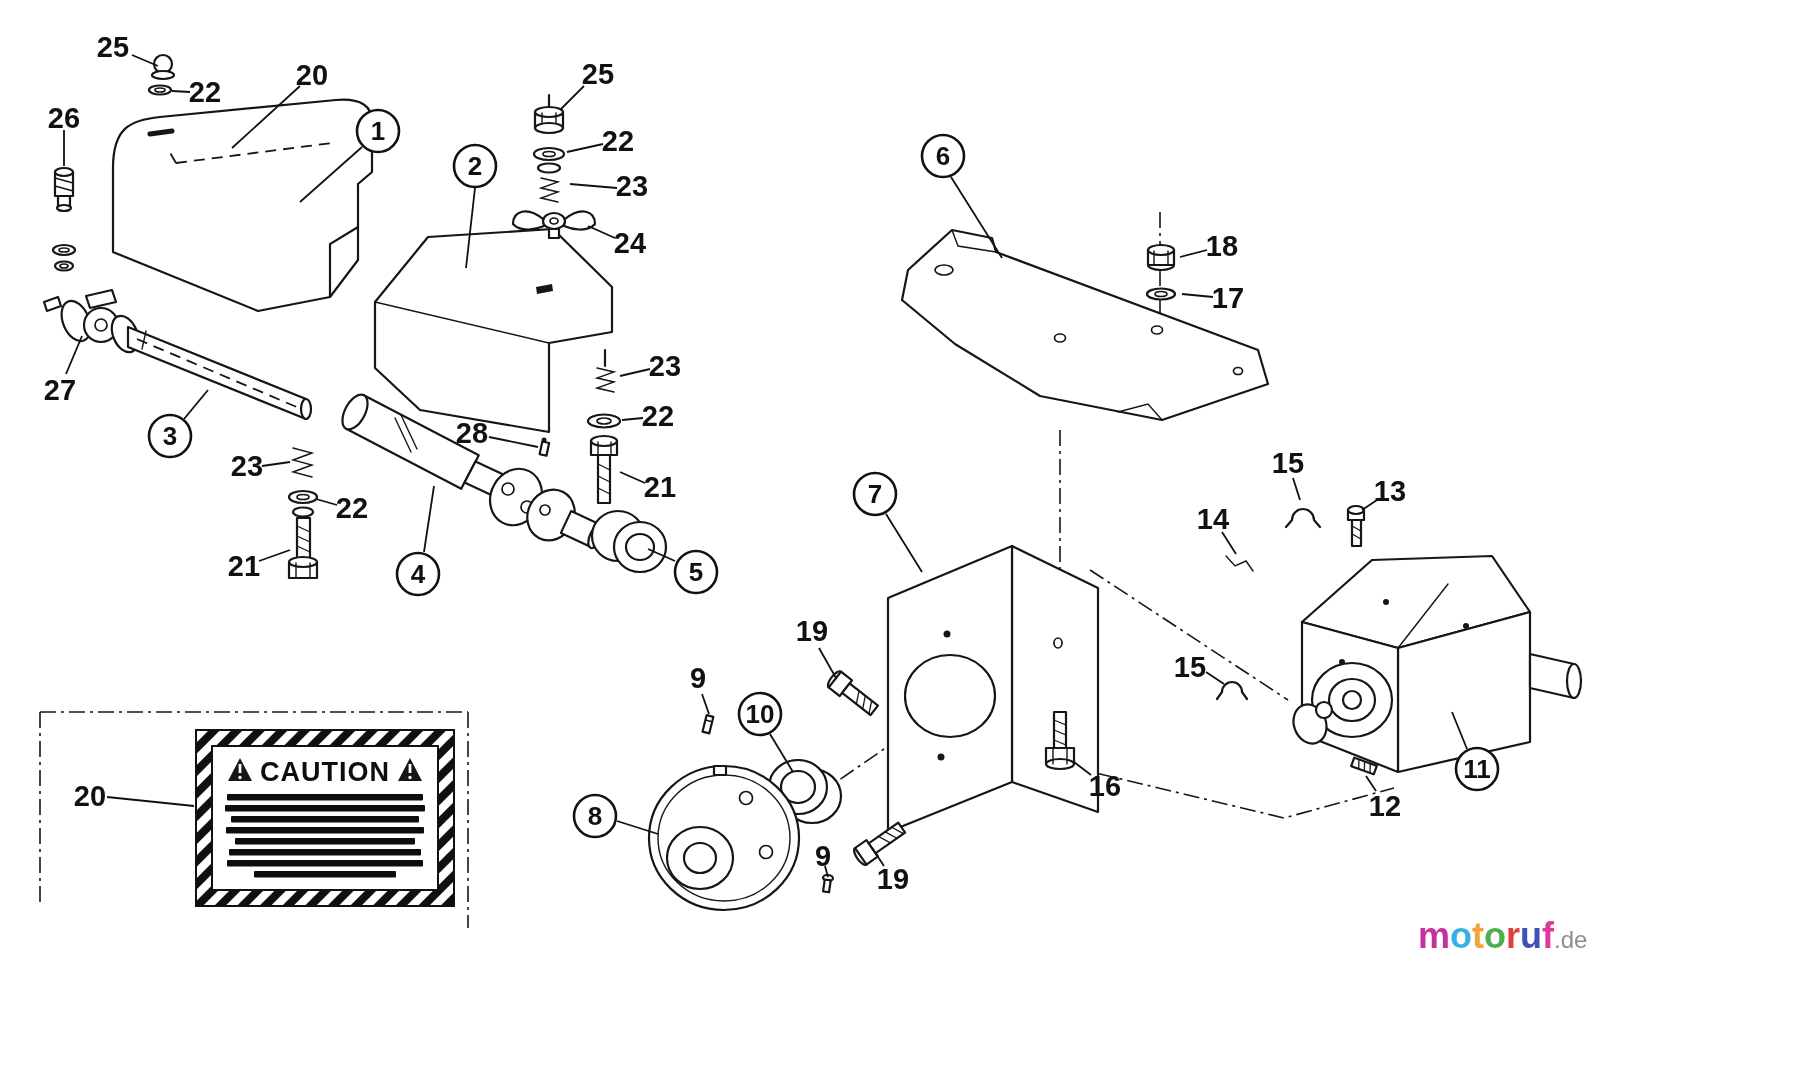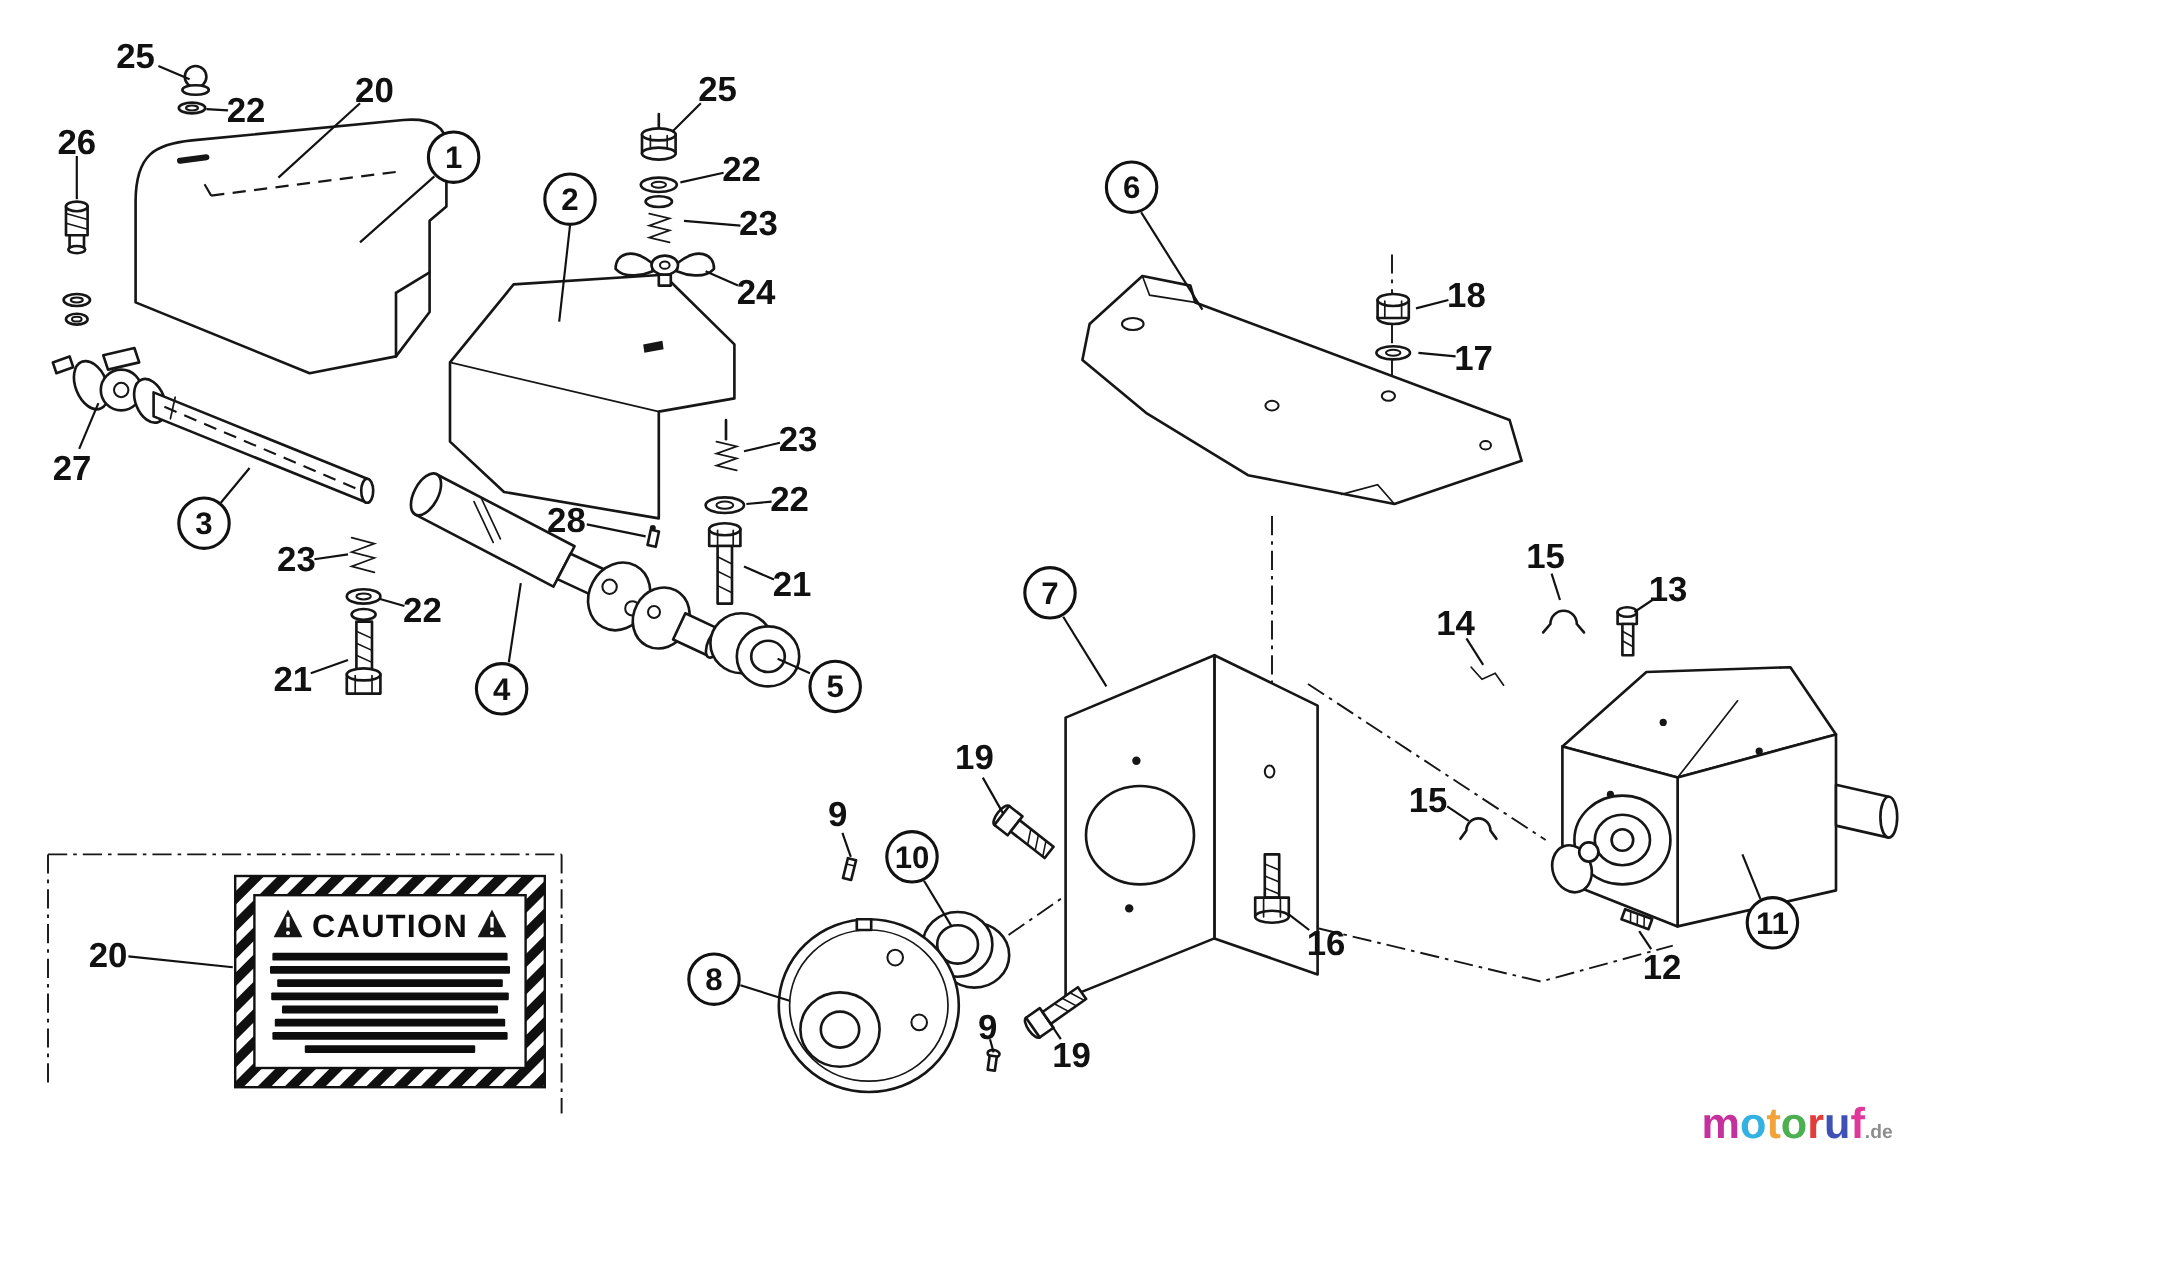--- a/index.html
+++ b/index.html
@@ -24,21 +24,21 @@
            fill:#111111;text-anchor:middle;}
   text.num.circled{font-size:26px;}
   
   .caution-title{font-family:"Liberation Sans",sans-serif;font-weight:bold;font-size:27px;
                  letter-spacing:1px;fill:#0e0e0e;text-anchor:middle;}
   .bar{fill:#0d0d0d;}
   
   .logo{position:absolute;left:1418px;top:916px;font-family:"Liberation Sans",sans-serif;
         font-weight:bold;font-size:36px;line-height:40px;white-space:nowrap;}
   .logo .letters span{display:inline-block;}
-  .logo .suffix{font-size:16px;font-weight:bold;vertical-align:baseline;text-align:right;}
+  .logo .suffix{font-size:24px;font-weight:normal;vertical-align:baseline;text-align:right;}
 </style>
 </head>
 <body>
 
 <div class="stage">
 
 <svg width="1800" height="1072" viewBox="0 0 1800 1072">
   <defs>
     <pattern id="hazard" width="16" height="16" patternUnits="userSpaceOnUse" patternTransform="rotate(45)">
       <rect width="16" height="16" fill="#101010"></rect>

